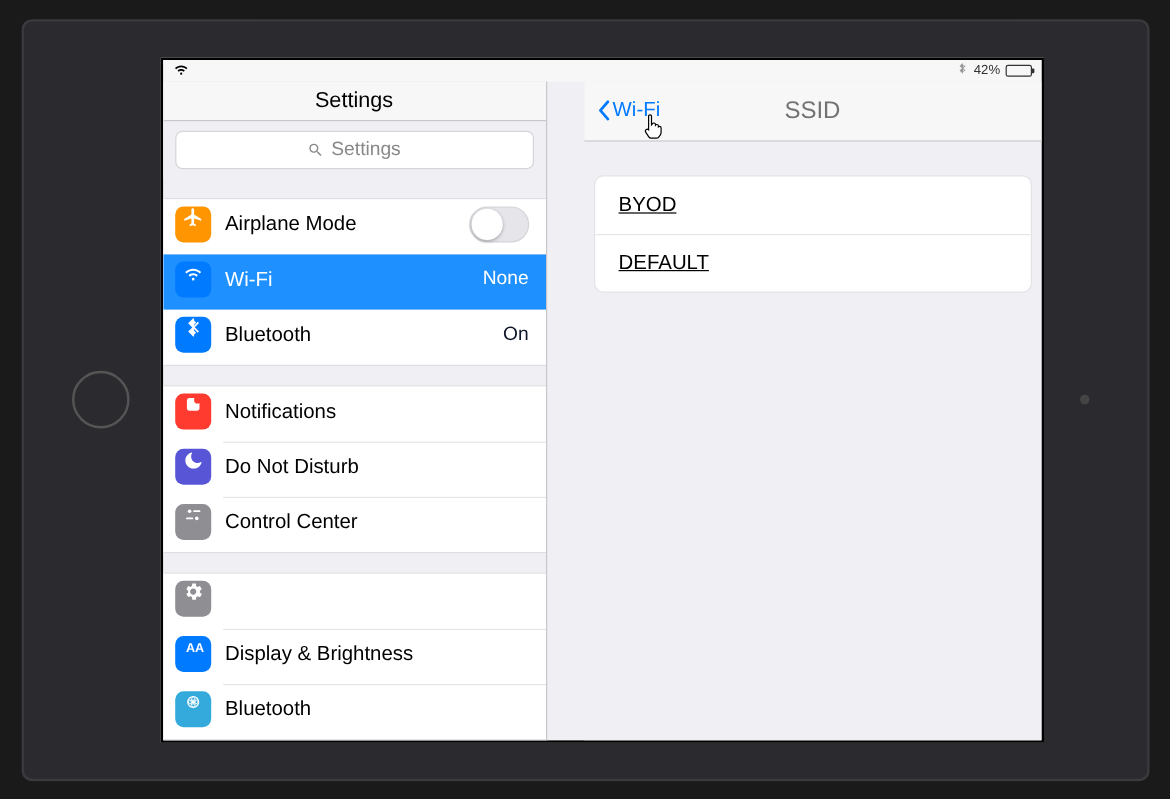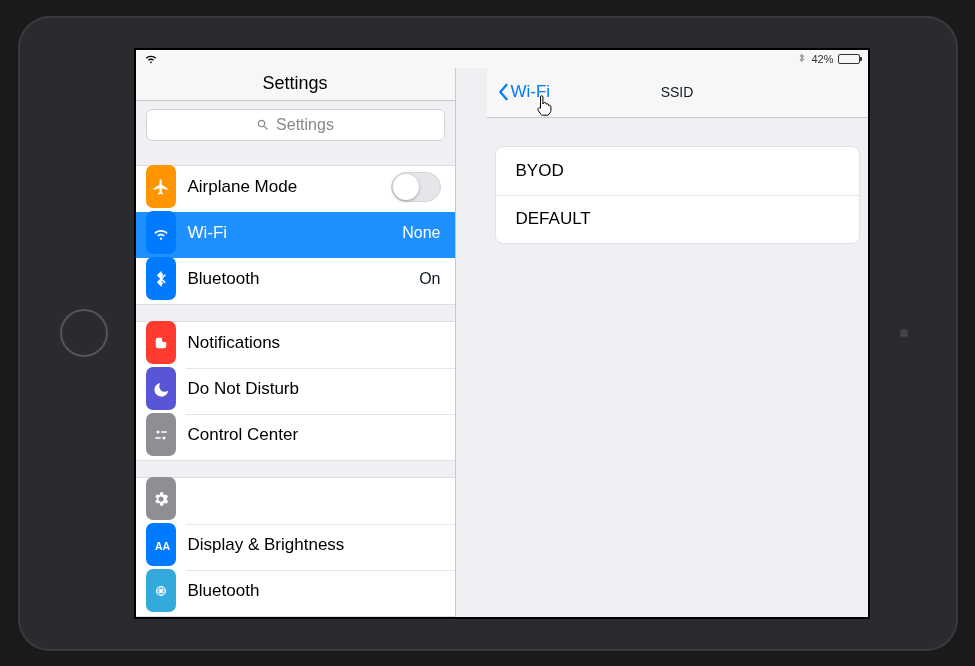--- a/index.html
+++ b/index.html
@@ -14,21 +14,21 @@
       justify-content: center;
       align-items: center;
       width: 975px;
       height: 666px;
       overflow: hidden;
     }
     .tablet-frame {
       width: 940px;
       height: 635px;
       background: #2b2b2f;
-      border-radius: 32px;
+      border-radius: 9px;
       display: flex;
       align-items: center;
       position: relative;
       box-shadow: inset 0 0 0 2px #3a3a3e;
     }
     .home-button {
       width: 48px;
       height: 48px;
       border-radius: 50%;
       border: 2px solid #555;
@@ -145,22 +145,22 @@
       position: absolute;
       left: 10px;
       color: #007aff;
       font-size: 17px;
       display: flex;
       align-items: center;
       gap: 2px;
       cursor: pointer;
     }
     .right-title {
-      color: #0f172a;
-      font-size: 14px;
+      color: #737373;
+      font-size: 20px;
       font-weight: 400;
     }
     .search-wrap {
       padding: 8px 10px;
       background: #efeff4;
     }
     .search-field {
       background: #fff;
       border: 1px solid #d5d5d9;
       border-radius: 6px;
@@ -200,24 +200,23 @@
       border-top: 1px solid #e5e5e9;
     }
     .row.selected {
       background: #1e90ff;
       color: #fff;
     }
     .row.selected::before { display:none; }
     .row.selected + .row::before { display:none; }
     .row .icon {
       width: 30px;
-      height: 43px;
+      height: 30px;
       border-radius: 7px;
       display: flex;
-      align-items: center;
       justify-content: center;
       margin-right: 12px;
       flex-shrink: 0;
     }
     .row .icon svg { width: 18px; height: 18px; fill: #fff; }
     .row .label { flex: 1; }
     .row .value { color: #0f172a; font-size: 16px; }
     .row.selected .value { color: #fff; }
 
     .ic-orange { background: #ff9500; }
@@ -242,20 +241,21 @@
       background: #fff;
       border-radius: 50%;
       position: absolute;
       top: 1px;
       left: 1px;
       box-shadow: 0 1px 3px rgba(0,0,0,0.3);
     }
 
     .ssid-list-wrap {
       padding: 28px 8px;
+      text-decoration: underline;
     }
     .ssid-group {
       background: #fff;
       border-radius: 8px;
       border: 1px solid #e3e3e7;
       overflow: hidden;
     }
     .ssid-row {
       height: 48px;
       display: flex;

